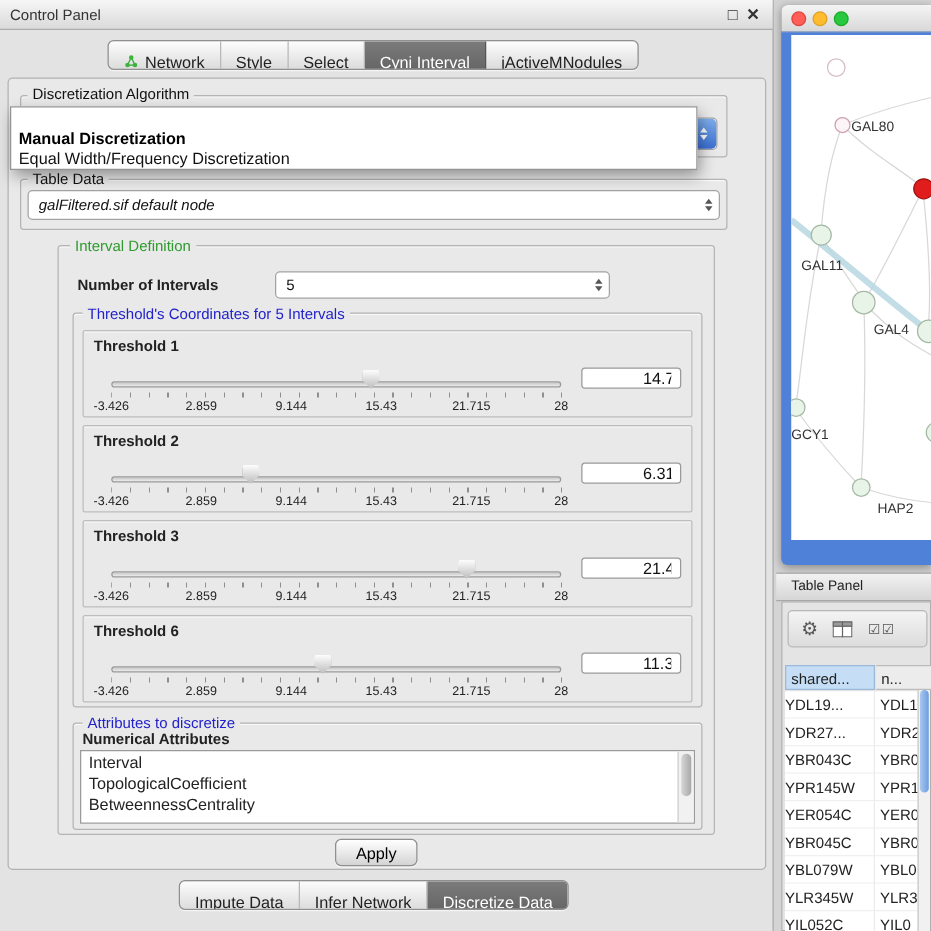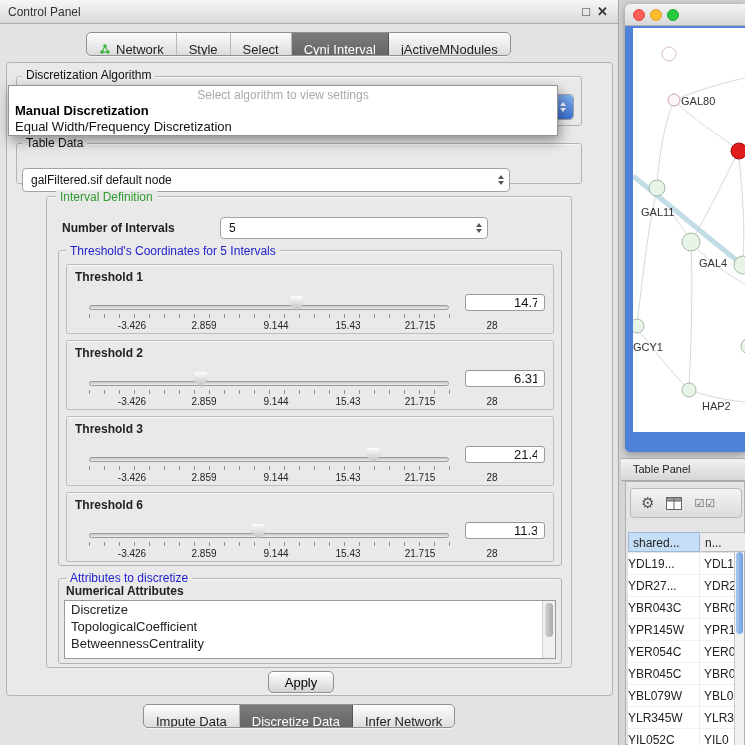--- a/index.html
+++ b/index.html
@@ -56,21 +56,21 @@
                 border-radius:2px; background:#e9e9e9; box-shadow:inset 0 1px 0 rgba(255,255,255,.7); }
   .sb-label { position:absolute; left:8px; top:5px; font-weight:bold; font-size:12px;text-align:right; }
   .track { position:absolute; left:22px; top:40px; width:360px; height:5px; border:1px solid #9a9a9a;
            border-radius:3px; background:linear-gradient(#c6c6c6,#ededed); }
   .thumb { position:absolute; top:31px; width:14px; height:15px;
            background:linear-gradient(#fdfdfd,#bdbdbd);
            clip-path:polygon(8% 0,92% 0,100% 20%,100% 55%,50% 100%,0 55%,0 20%);
            filter:drop-shadow(0 1px 1px rgba(0,0,0,.35)); }
   .ticks { position:absolute; left:22px; top:49px; width:361px; height:4px;
            background:repeating-linear-gradient(to right,#8f8f8f 0 1px,transparent 1px 15px); }
-  .tickl { position:absolute; top:55px; font-size:10px; color:#222; transform:translateX(-50%);margin-left:43px; }
+  .tickl { position:absolute; top:55px; font-size:10px; color:#222; transform:translateX(-50%); }
   .tk0{left:22px}.tk1{left:94px}.tk2{left:166px}.tk3{left:238px}.tk4{left:310px}.tk5{left:382px}
   .value-box { position:absolute; left:398px; top:29px; width:80px; height:17px; background:#fff;
                border:1px solid #9a9a9a; border-radius:3px; font-family:"Liberation Sans",sans-serif;
                font-size:13px; text-align:right; padding-right:7px; color:#111;padding-left:48px; }
 
   .listbox { position:absolute; left:64px; top:600px; width:492px; height:59px; background:#fff;
              border:1px solid #9a9a9a; overflow:hidden; }
   .listbox .li { padding-left:6px; font-size:13px; line-height:17px; white-space:nowrap; }
   .list-scroll { position:absolute; right:0; top:0; bottom:0; width:13px; background:#f1f1f1;
                  border-left:1px solid #cfcfcf; }
@@ -162,28 +162,27 @@
 
   <div class="combo" style="left:20px; top:94px; width:554px; height:26px; z-index:10;">
     <span class="val"></span>
     <span class="blue-cap">
         <i class="u"></i>
         <i class="d"></i>
       </span>
   </div>
 
   <div id="algo-popup">
-    <div class="ph">Select algorithm to view settings</div>
     <div class="op1">Manual Discretization</div>
     <div class="op2">Equal Width/Frequency Discretization</div>
   </div>
 
   <div class="group" style="left:16px; top:143px; width:566px; height:41px;"></div>
   <span class="group-title" style="left:22px; top:136px; color:#111;">Table Data</span>
-  <div class="combo" style="left:22px; top:168px; width:488px; height:24px;">
+  <div class="combo" style="left:22px; top:152px; width:554px; height:24px;font-style:italic;">
     <span class="val">galFiltered.sif default node</span>
     <span class="arrows">
         <i class="arr-up"></i>
         <i class="arr-dn"></i>
       </span>
   </div>
 
   <div class="group" style="left:46px; top:196px; width:526px; height:472px;"></div>
   <span class="group-title t-green" style="left:56px; top:190px;">Interval Definition</span>
 
@@ -253,39 +252,39 @@
     <span class="tickl tk4">21.715</span>
     <span class="tickl tk5">28</span>
     <input class="value-box" value="11.344" style="">
   </div>
 
   <div class="group" style="left:58px; top:578px; width:504px; height:86px;"></div>
   <span class="group-title t-blue" style="left:66px; top:571px;">Attributes to discretize</span>
   <span class="abs" style="left:66px; top:584px; font-weight:bold;">Numerical Attributes</span>
 
   <div class="listbox">
-    <div class="li">Discretize</div>
+    <div class="li">Interval</div>
     <div class="li">TopologicalCoefficient</div>
     <div class="li">BetweennessCentrality</div>
     <div class="list-scroll">
         <div class="th"></div>
       </div>
   </div>
 
   <button class="push-btn" style="left:268px; top:671px; width:66px;">Apply</button>
 
   <div class="seg" style="left:143px; top:704px;">
     <div class="tab">
         <span>Impute Data</span>
       </div>
+    <div class="tab">
+        <span>Infer Network</span>
+      </div>
     <div class="tab active">
         <span>Discretize Data</span>
-      </div>
-    <div class="tab">
-        <span>Infer Network</span>
       </div>
   </div>
 
 </div>
 
 <div id="network-window">
   <div id="net-titlebar">
     <span class="light" style="left:8px;  background:#ff5f57; border:1px solid #e0443e;"></span>
     <span class="light" style="left:25px; background:#febc2e; border:1px solid #dea123;"></span>
     <span class="light" style="left:42px; background:#28c840; border:1px solid #1aab29;"></span>

